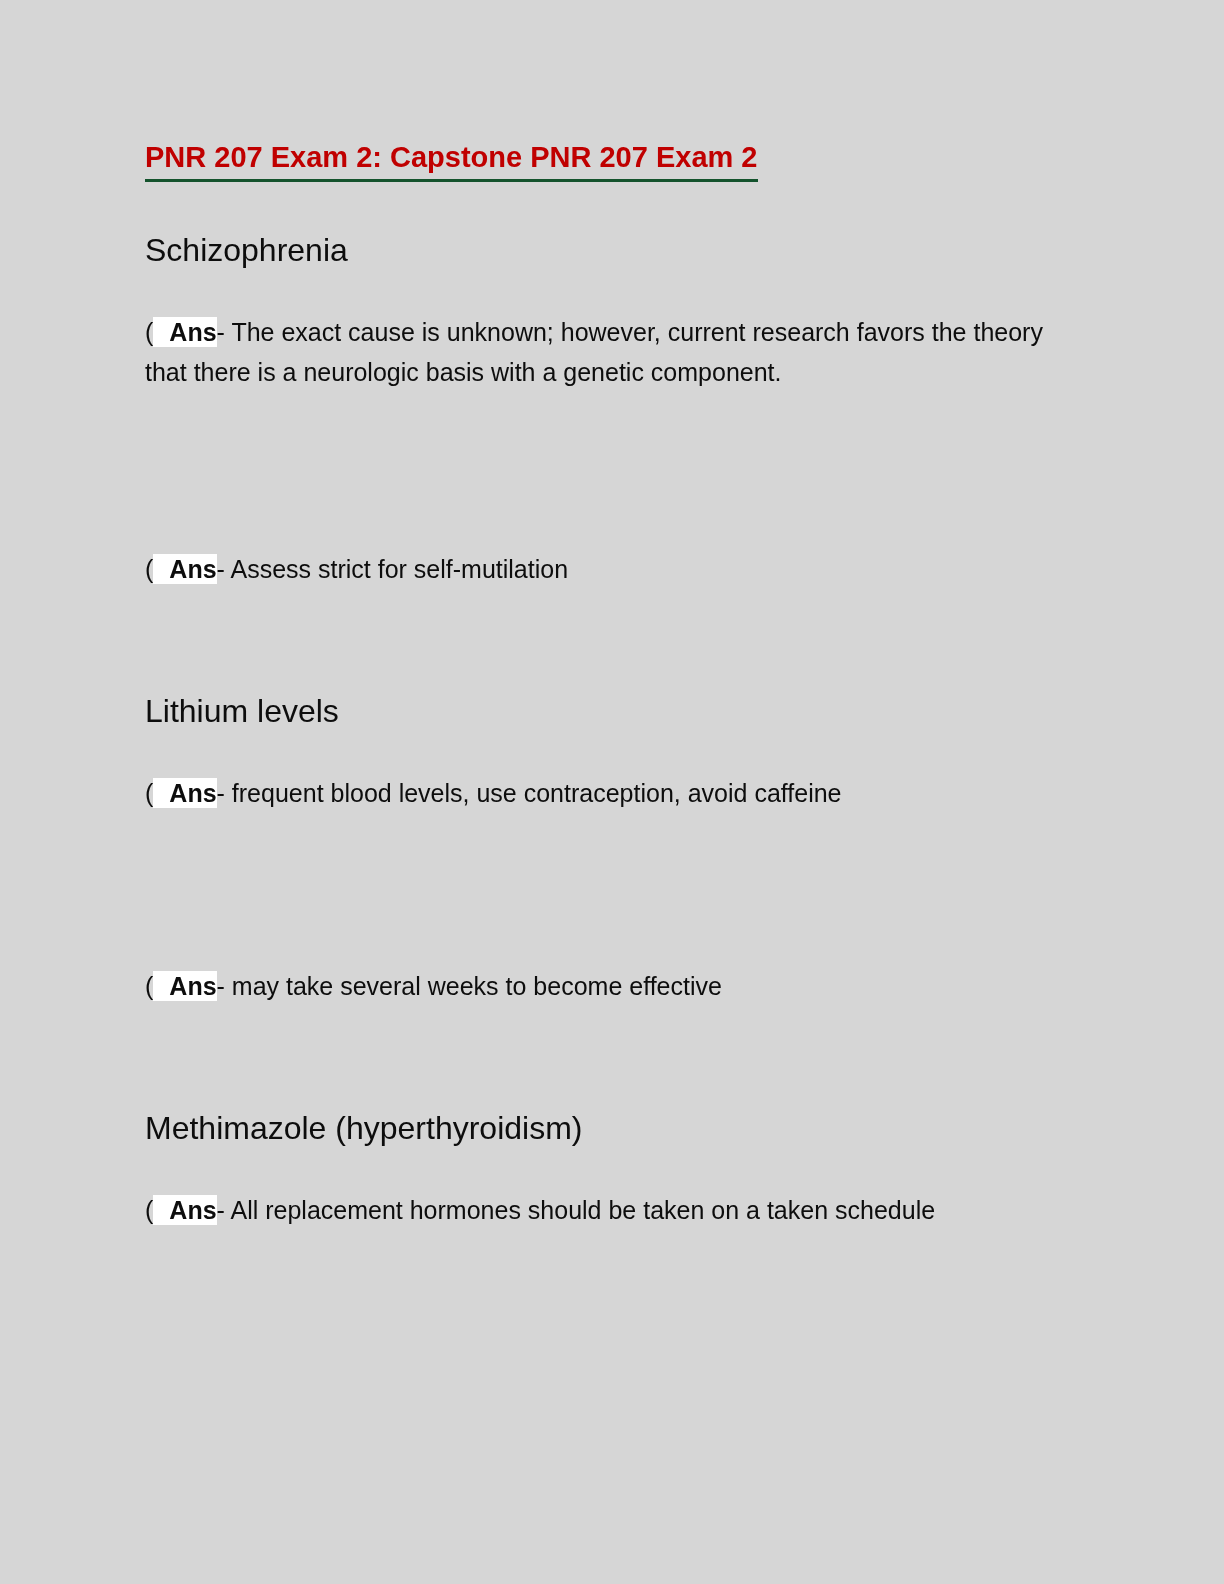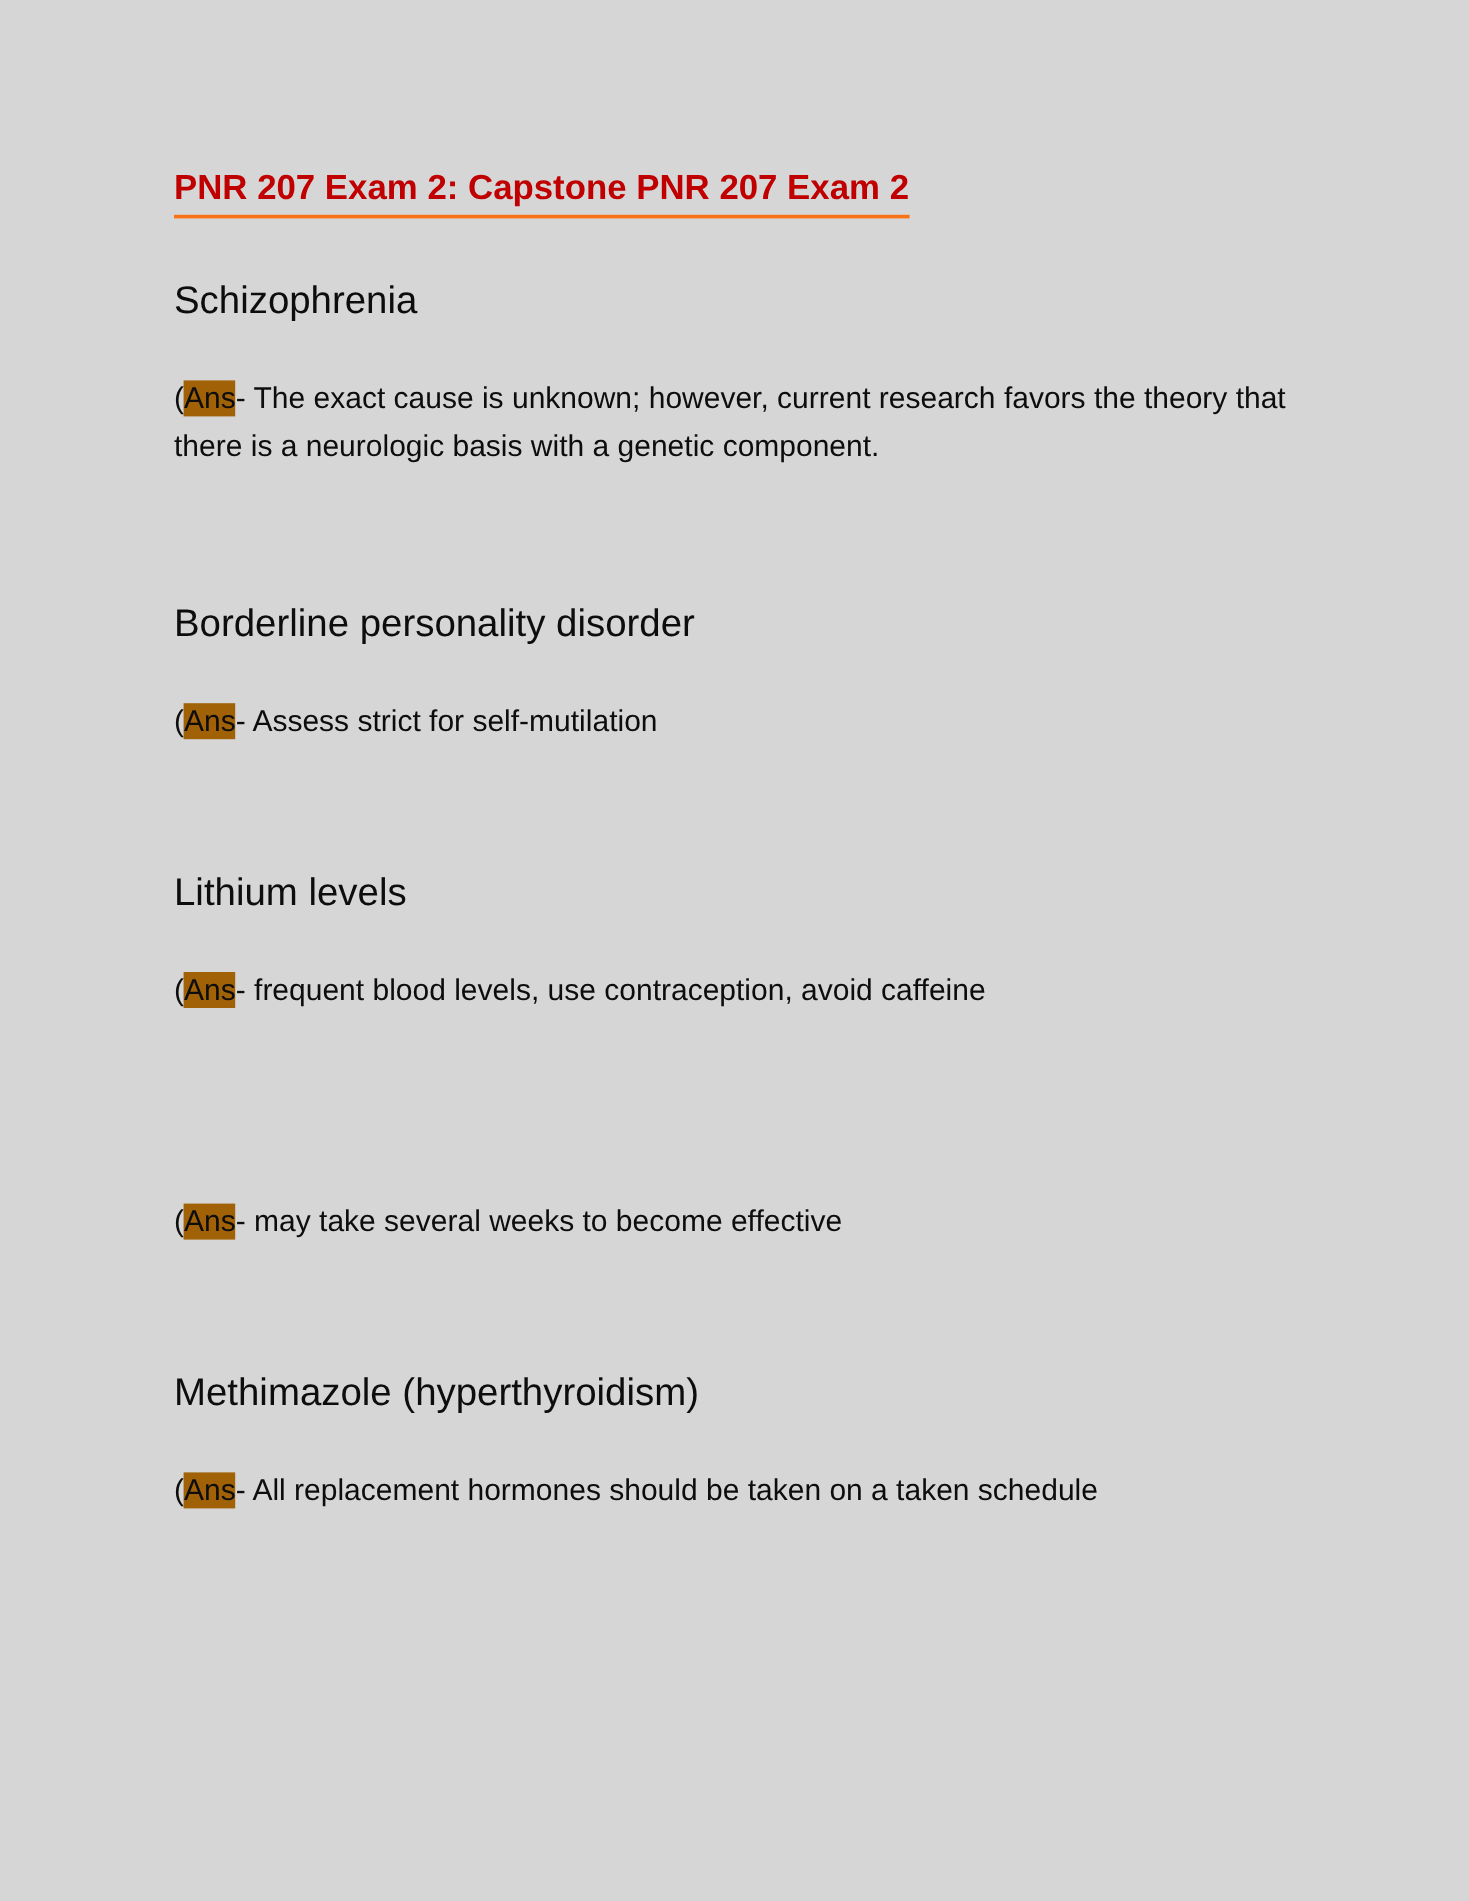--- a/index.html
+++ b/index.html
@@ -26,21 +26,21 @@
   .doc-title {
     margin: 0 0 0 0;
     font-size: 29px;
     font-weight: bold;
     color: #c00000;
     letter-spacing: 0px;
     line-height: 1.2;
     display: block;
   }
   .doc-title .title-text {
-    border-bottom: 3px solid #f97316;
+    border-bottom: 3px solid #14532d;
     padding-bottom: 4px;
     display: inline-block;
   }
 
   .section {
     margin-top: 0;
   }
 
   .heading-line {
     font-size: 32px;
@@ -52,23 +52,24 @@
 
   .answer-line {
     font-size: 25px;
     color: #0d0d0d;
     line-height: 1.62;
     margin: 0;
     max-width: 930px;
   }
 
   .hl {
-    background: #a16207;
+    background: #ffffff;
     color: #0d0d0d;
-    padding: 1px 0 1px 0;
+    padding: 1px 0 1px 16px;
+    font-weight: bold;
   }
 
   
   .gap-title   { height: 52px; }
   .gap-head    { height: 46px; }
   .gap-section { height: 106px; }
   .gap-section-wide { height: 110px; }
 </style>
 </head>
 <body>
@@ -83,21 +84,20 @@
 
   <div class="section">
     <p class="heading-line">Schizophrenia</p>
     <div class="gap-head"></div>
     <p class="answer-line"><span>(</span><span class="hl">Ans</span><span>- </span><span>The exact cause is unknown; however, current research favors the theory that there is a neurologic basis with a genetic component.</span></p>
   </div>
 
   <div class="gap-section-wide"></div>
 
   <div class="section">
-    <p class="heading-line">Borderline personality disorder</p>
     <div class="gap-head"></div>
     <p class="answer-line"><span>(</span><span class="hl">Ans</span><span>- </span><span>Assess strict for self-mutilation</span></p>
   </div>
 
   <div class="gap-section"></div>
 
   <div class="section">
     <p class="heading-line">Lithium levels</p>
     <div class="gap-head"></div>
     <p class="answer-line"><span>(</span><span class="hl">Ans</span><span>- </span><span>frequent blood levels, use contraception, avoid caffeine</span></p>

